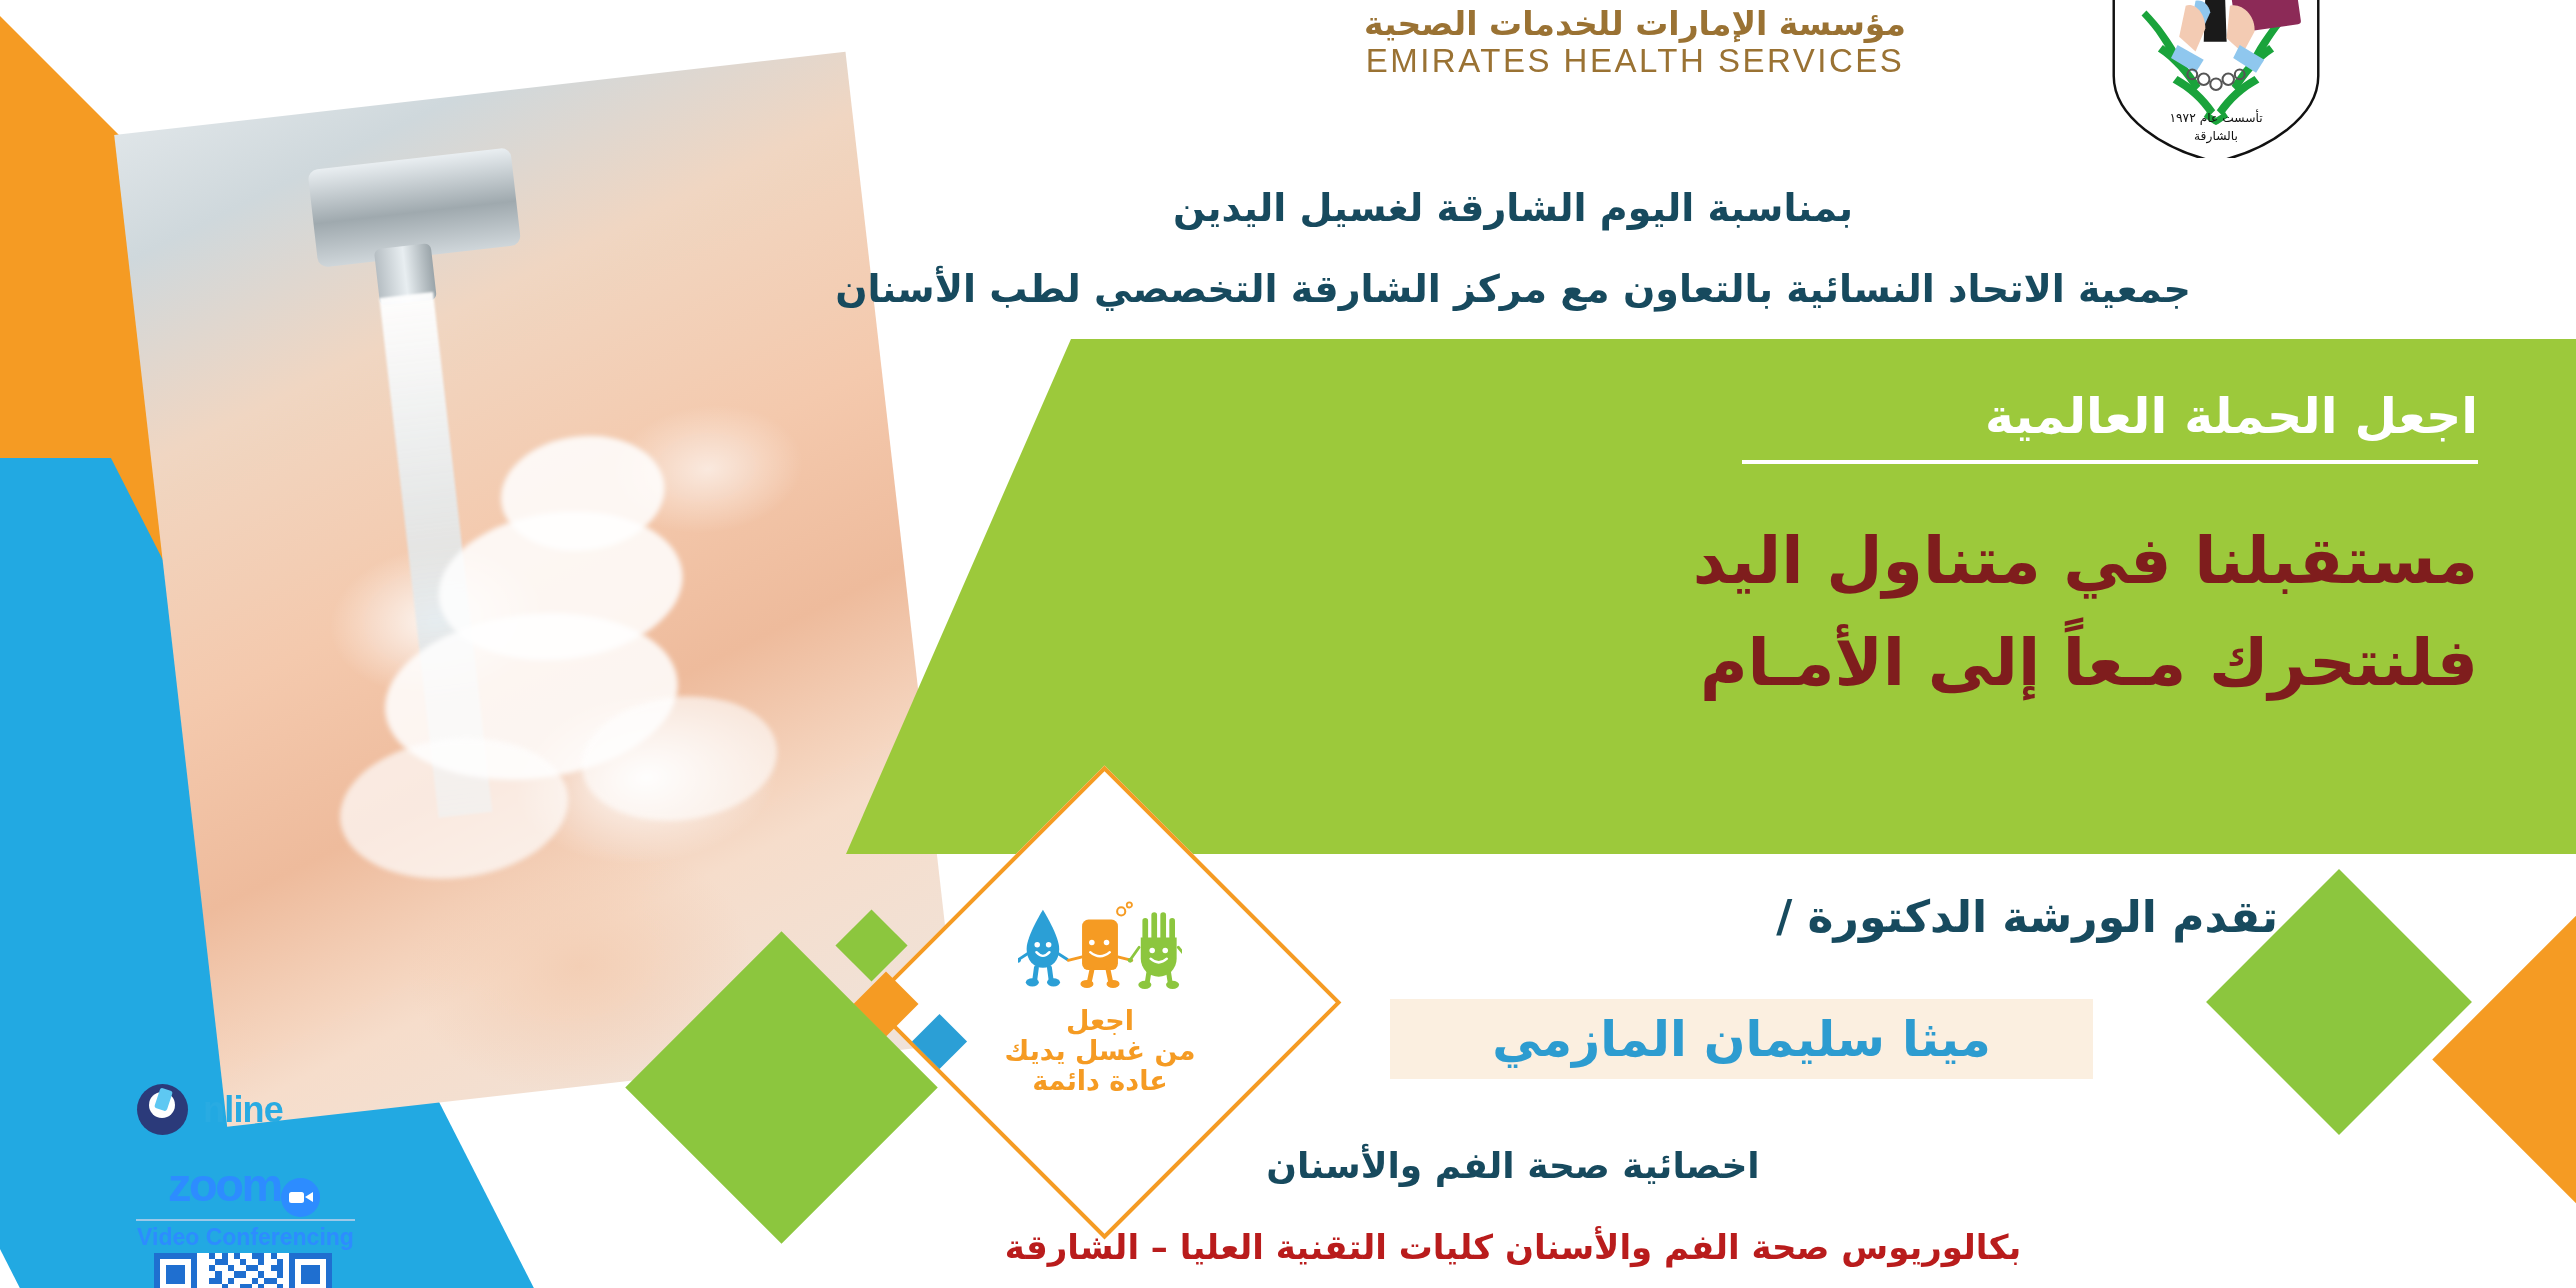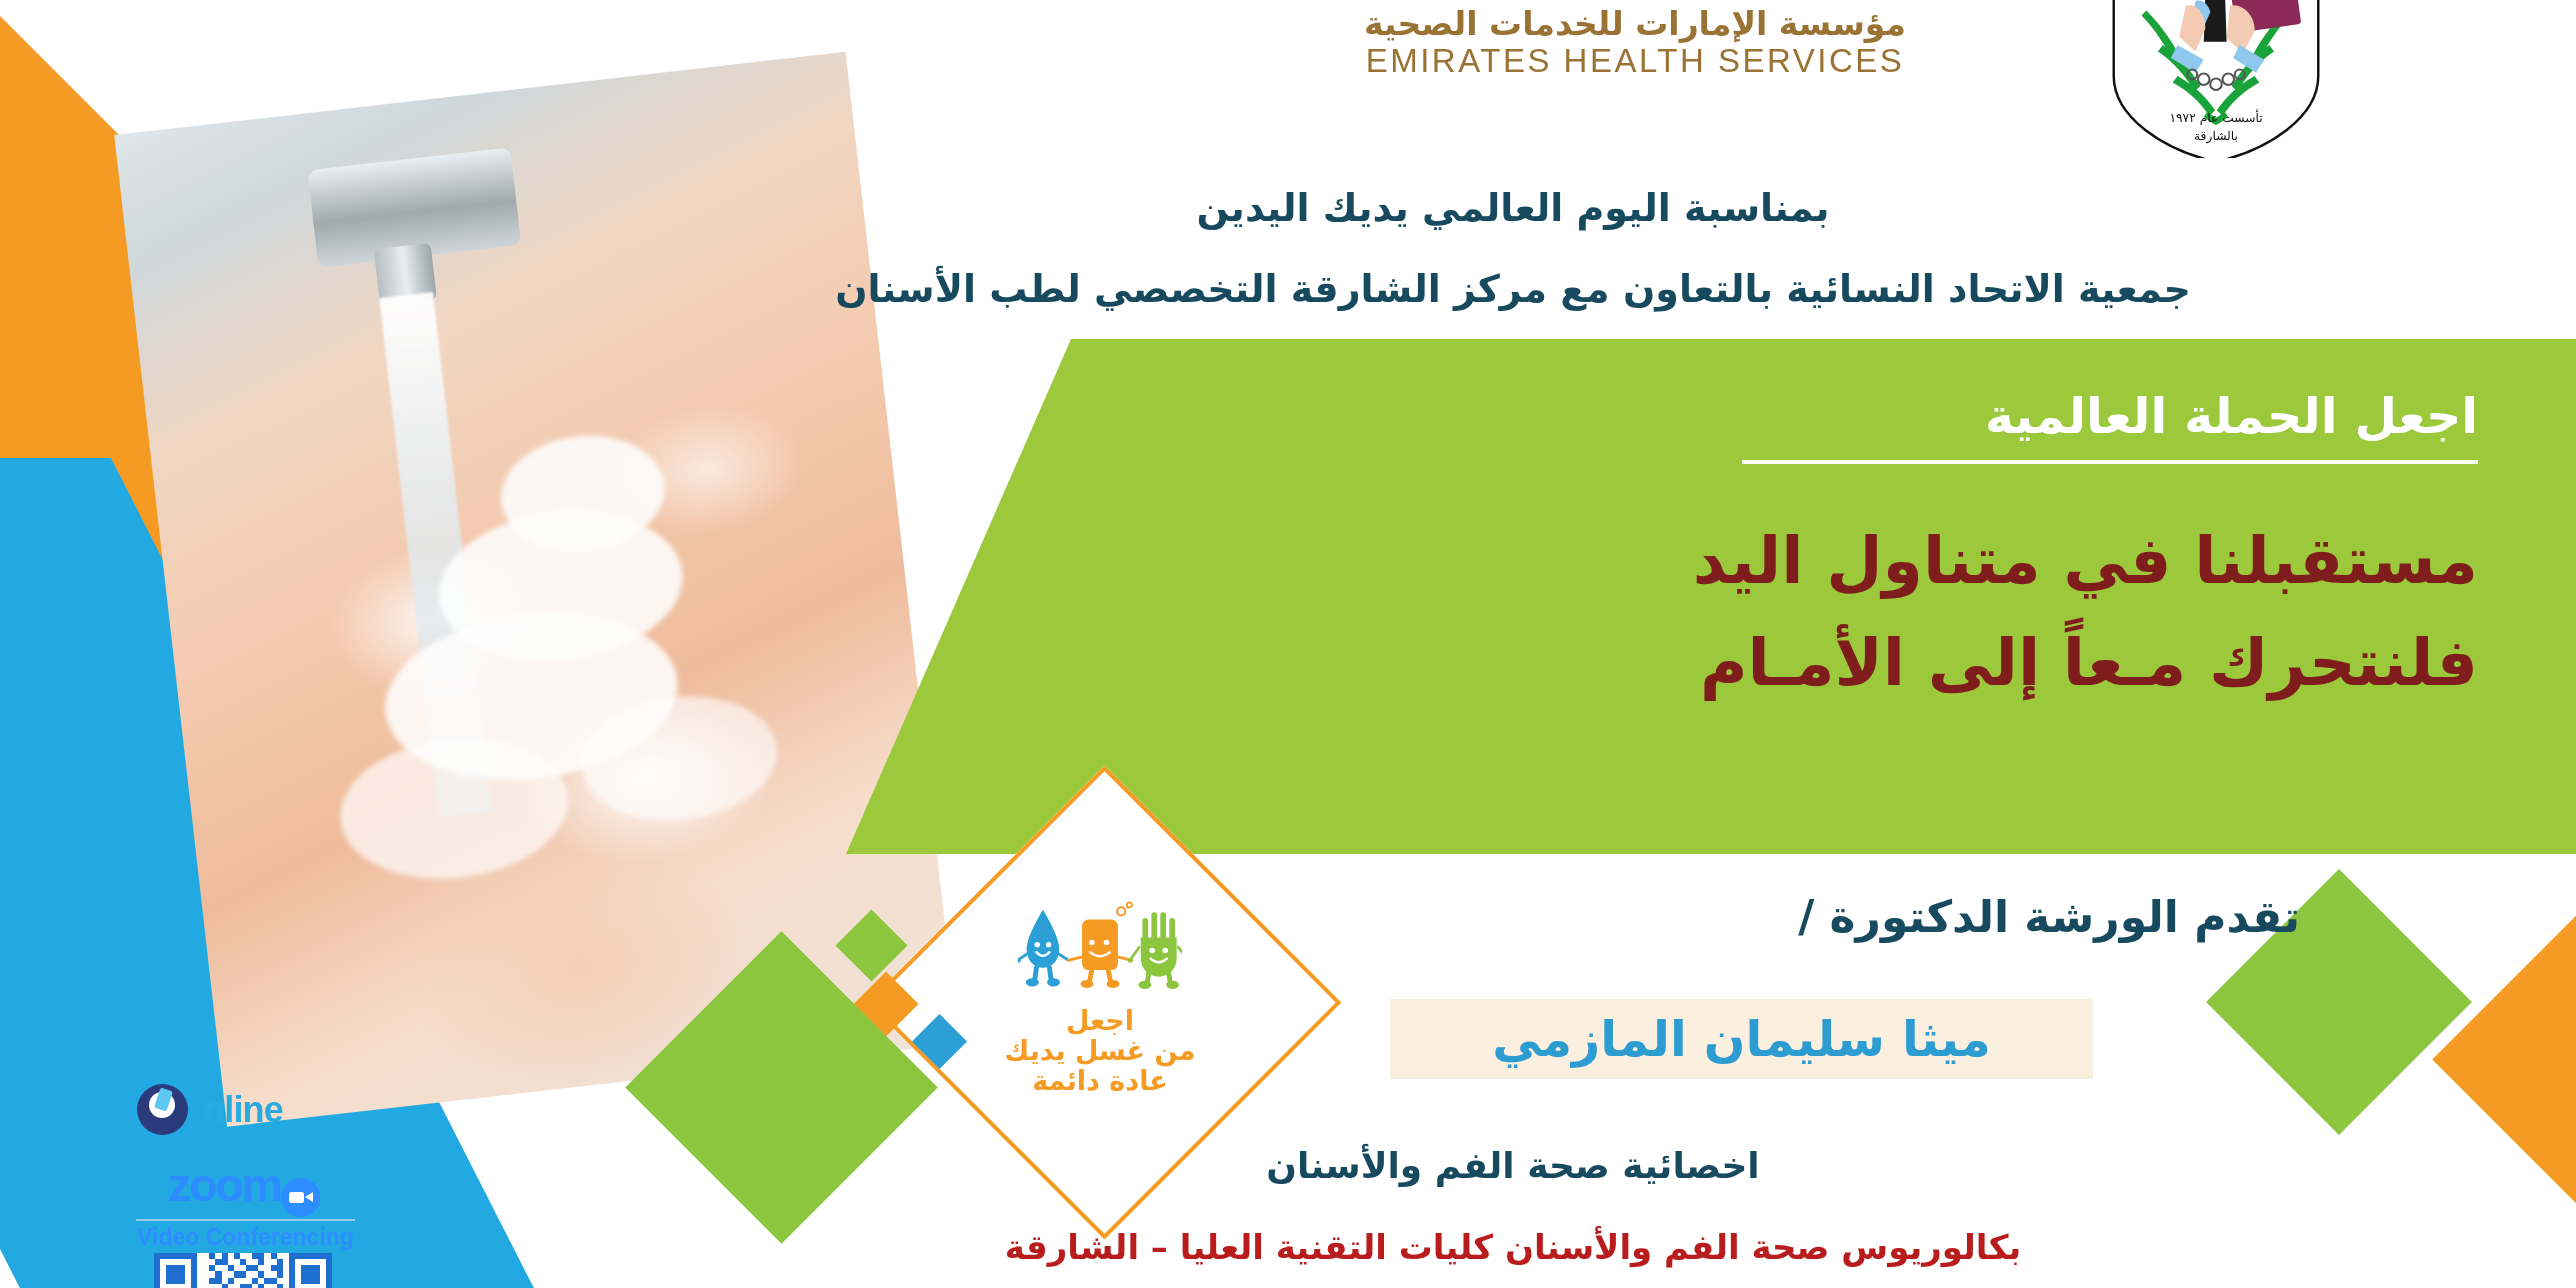--- a/index.html
+++ b/index.html
@@ -69,21 +69,21 @@
   .diamond-border{position:absolute;left:74px;top:74px;width:327px;height:327px;
       border:4.1px solid #F59B23;transform:rotate(45deg);background:#ffffff;}
   .mascots{position:absolute;left:155px;top:139px;width:164px;height:98px;}
   .logo-text{position:absolute;left:98px;top:245px;width:278px;text-align:center;
       color:#F59B23;font-weight:bold;line-height:1.12;font-size:27px;}
 
   
   .sq{position:absolute;transform:rotate(45deg);}
 
   
-  .dr-intro{position:absolute;right:276px;top:891px;color:#174A5E;font-size:44px;
+  .dr-intro{position:absolute;right:298px;top:891px;color:#174A5E;font-size:44px;
       font-weight:bold;white-space:nowrap;text-align:left;}
   .name-box{position:absolute;left:1390px;top:999px;width:703px;height:80px;
       background:#FBEFE0;display:flex;align-items:center;justify-content:center;}
   .name-txt{color:#2D9CD0;font-size:49px;font-weight:bold;white-space:nowrap;}
   .cred1{position:absolute;left:0;right:0;top:1145px;text-align:center;color:#174A5E;
       font-size:36px;font-weight:bold;}
   .cred2{position:absolute;left:0;right:0;top:1227px;text-align:center;color:#b91c1c;
       font-size:34px;font-weight:bold;}
   .cred-wrap{position:absolute;left:777px;width:1472px;top:0;height:1288px;pointer-events:none;}
 
@@ -179,21 +179,21 @@
           <circle cx="180" cy="104" r="7"></circle>
         <circle cx="136" cy="98" r="6"></circle>
           <circle cx="194" cy="98" r="6"></circle>
       </g>
       <text x="165" y="156" text-anchor="middle" font-size="15" fill="#111">تأسست عام ١٩٧٢</text>
       <text x="165" y="178" text-anchor="middle" font-size="15" fill="#111">بالشارقة</text>
     </svg>
   </div>
 
   <div class="sub-wrap">
-    <div class="sub-line sub1">بمناسبة اليوم العالمي يديك اليدين</div>
+    <div class="sub-line sub1">بمناسبة اليوم الشارقة لغسيل اليدين</div>
     <div class="sub-line sub2">جمعية الاتحاد النسائية بالتعاون مع مركز الشارقة التخصصي لطب الأسنان</div>
   </div>
 
   <div class="diamond-logo">
     <div class="diamond-border"></div>
     <div class="mascots">
       <svg viewBox="0 0 200 130" width="164" height="106">
 
         <g>
           <path d="M30 12 C30 12 10 44 10 60 C10 74 19 83 30 83 C41 83 50 74 50 60 C50 44 30 12 30 12 Z" fill="#2B9FD6"></path>

